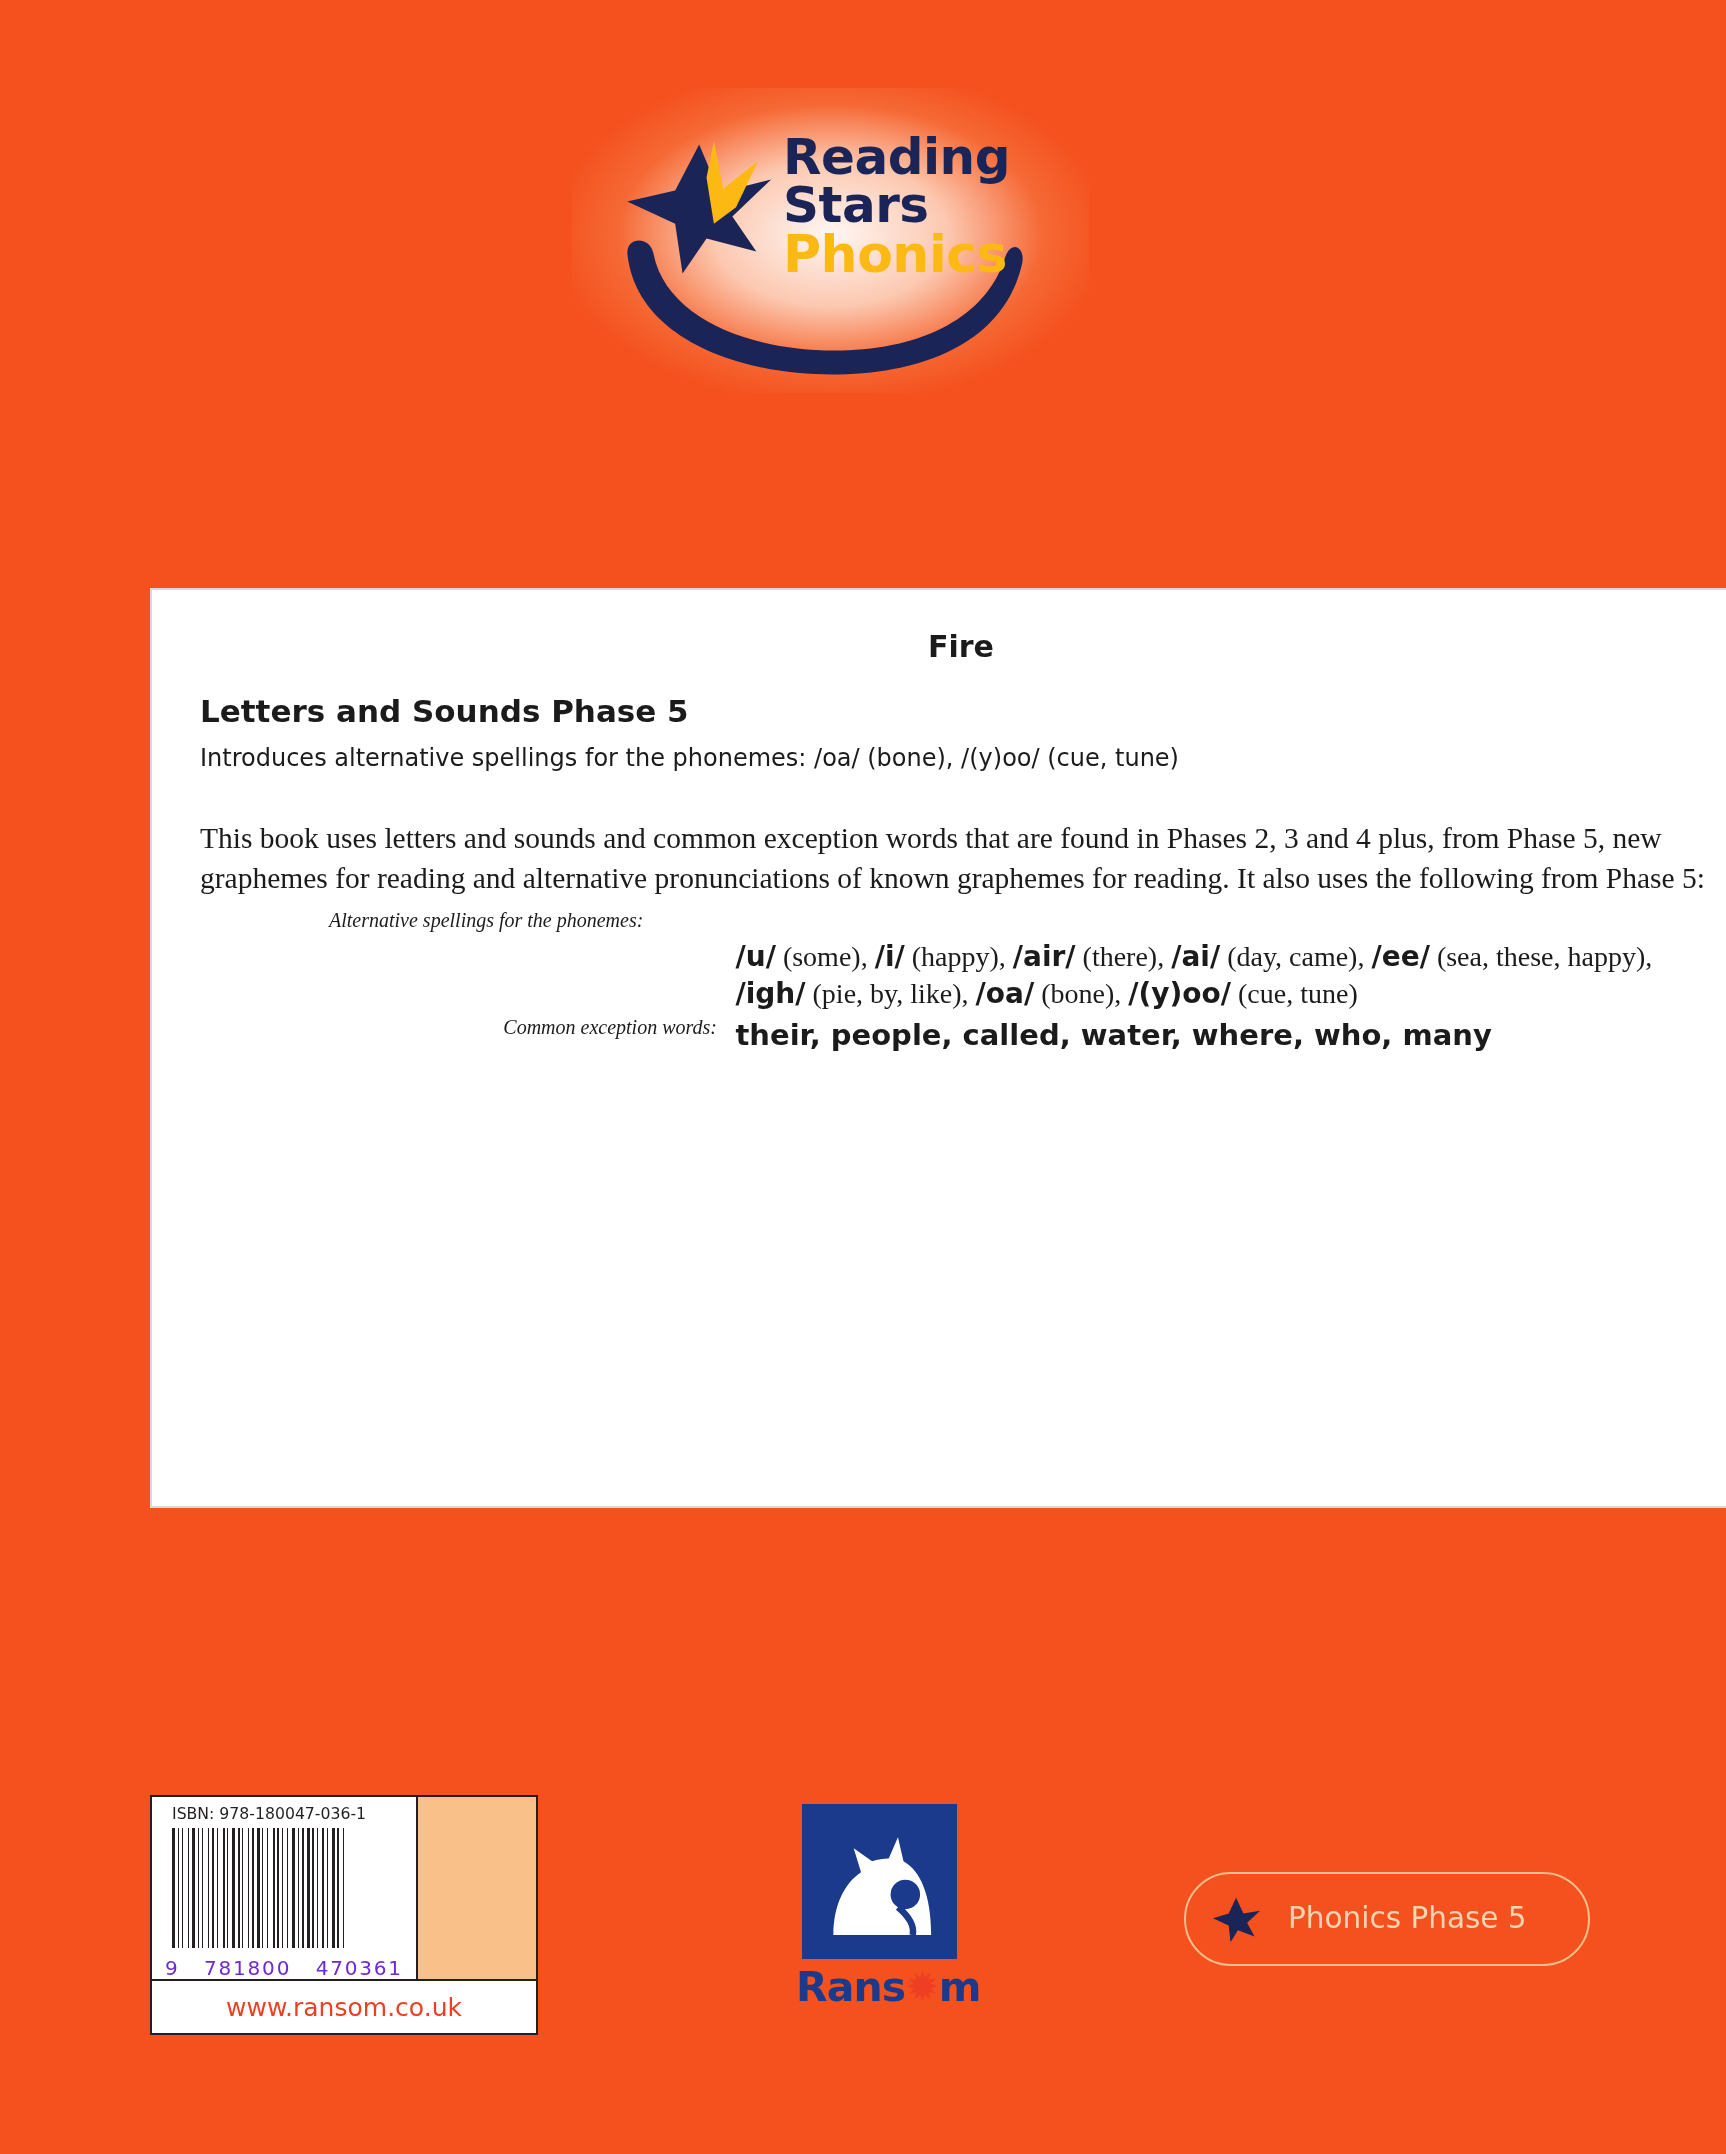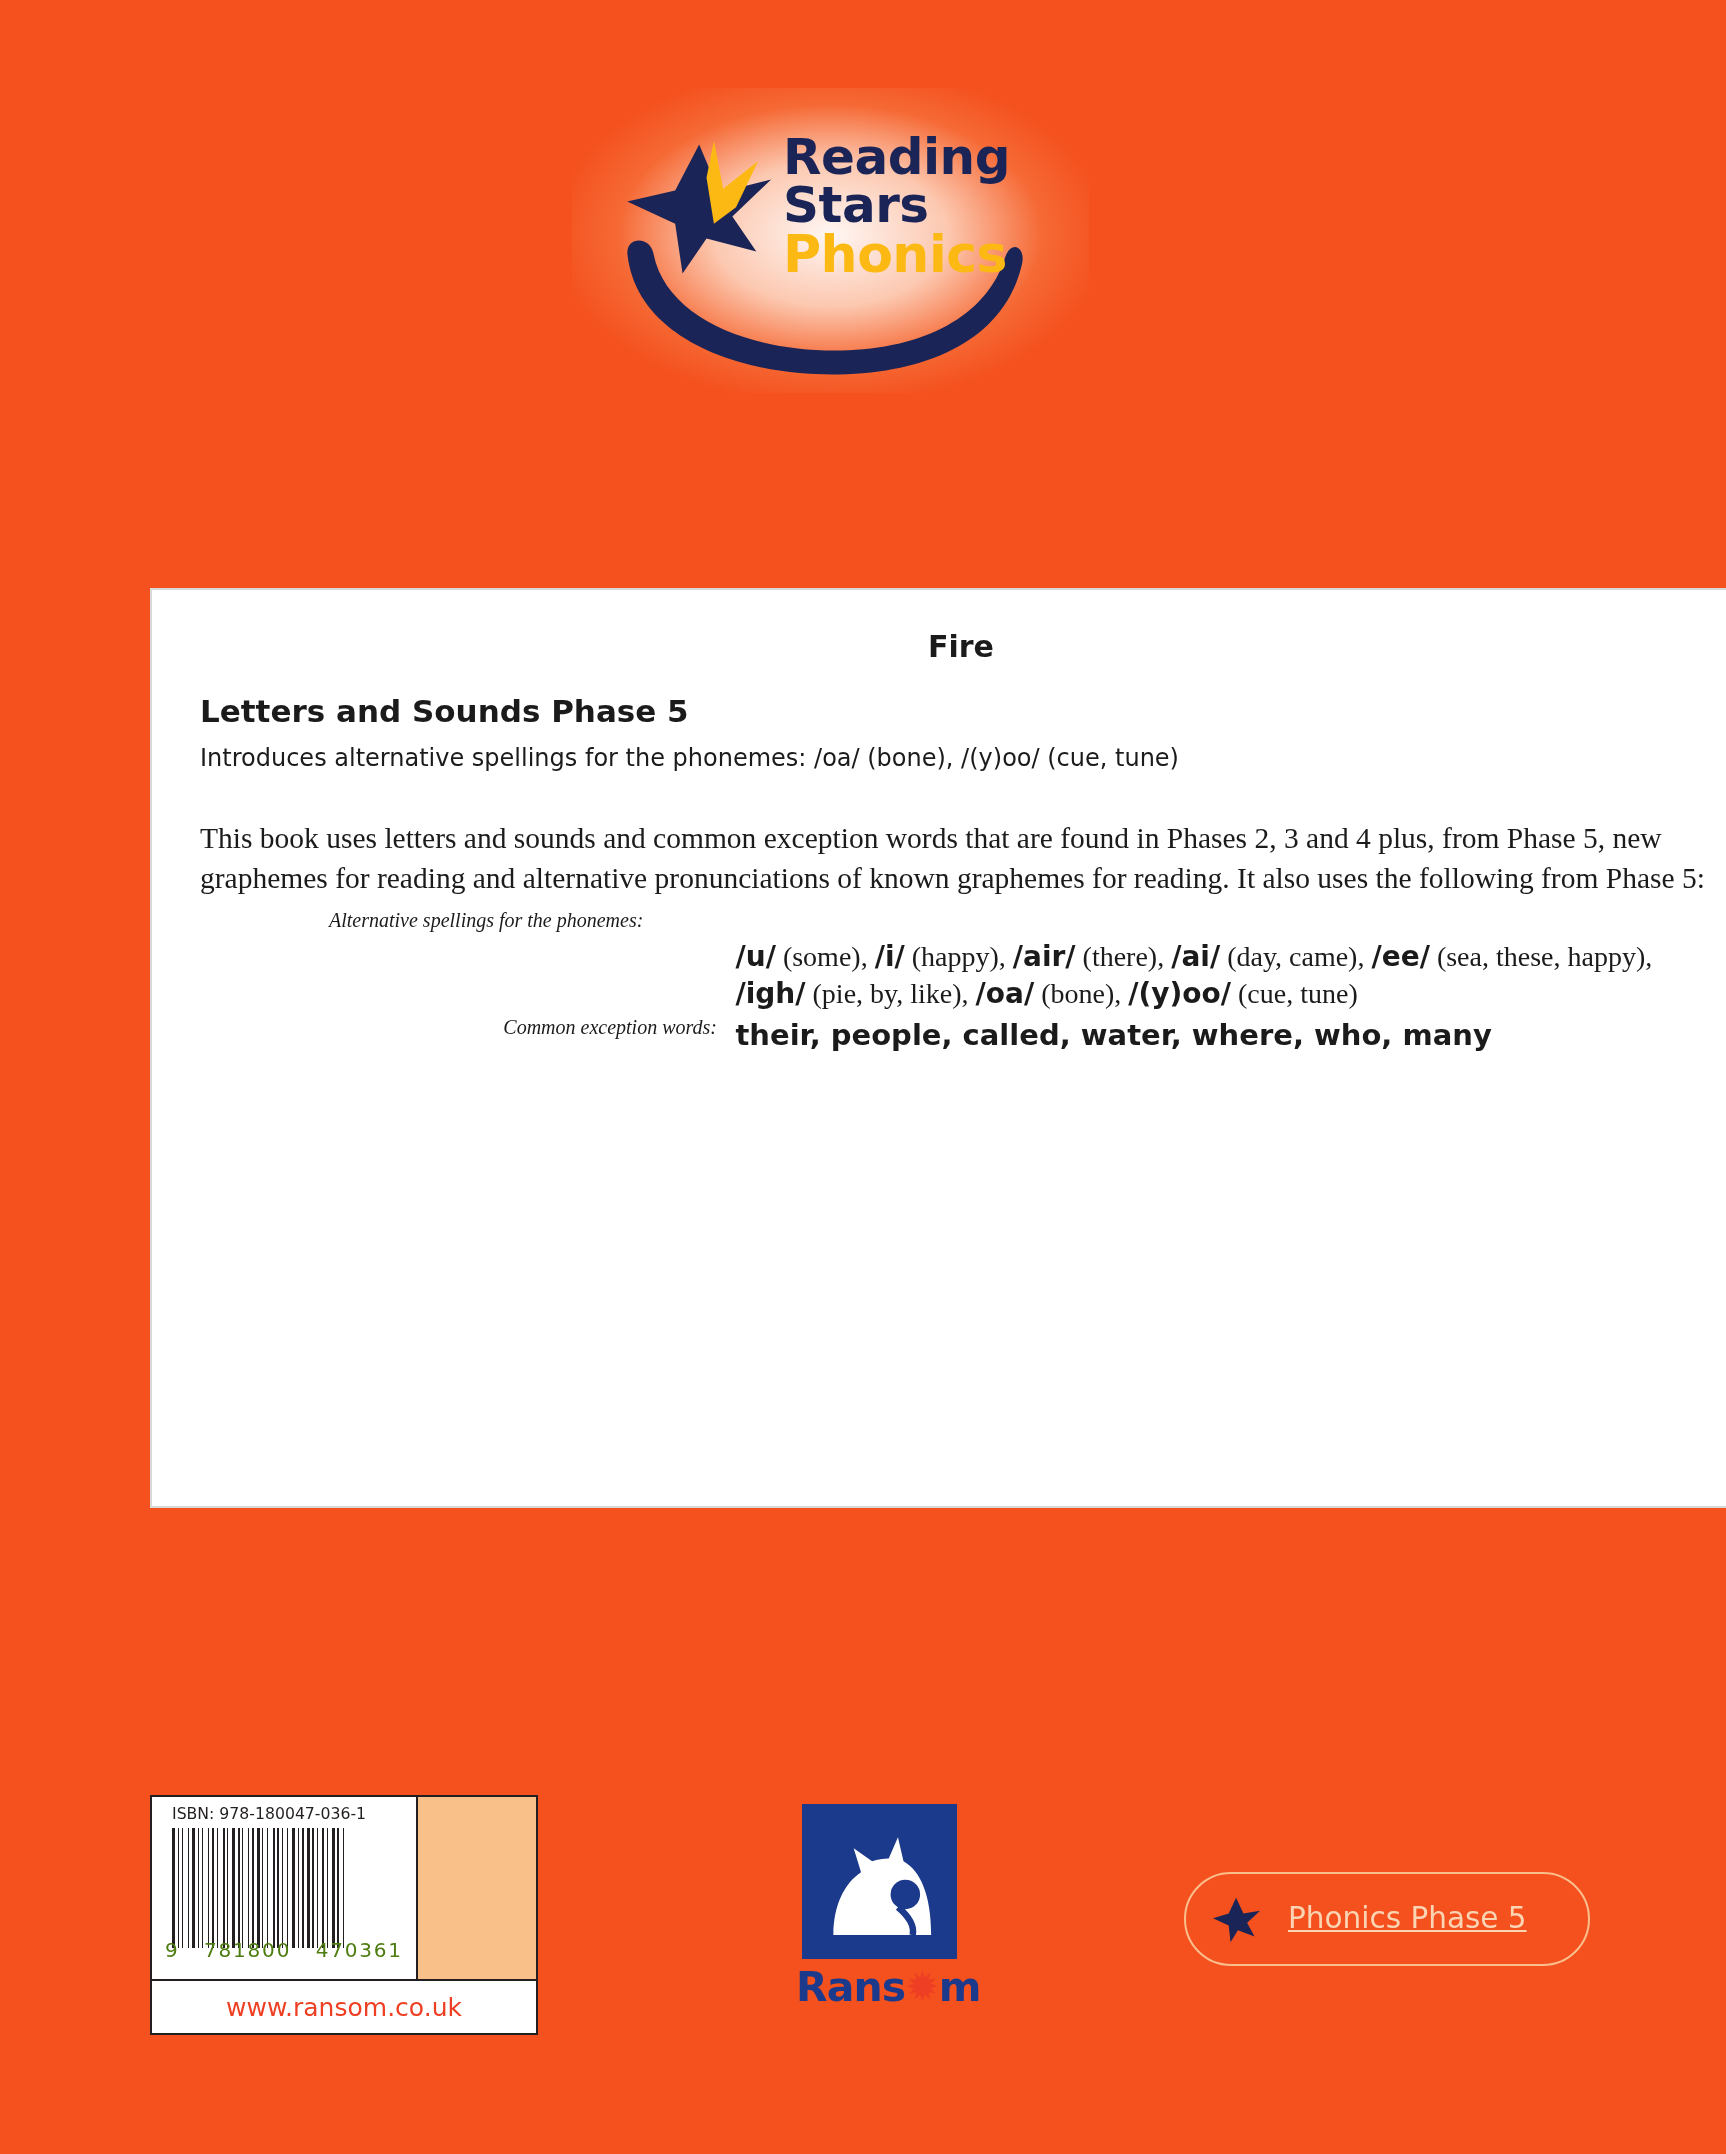--- a/index.html
+++ b/index.html
@@ -208,25 +208,25 @@
   .bars i {
     position: absolute;
     top: 0;
     bottom: 0;
     background: #231f20;
     display: block;
   }
   .barcode-digits {
     position: absolute;
     left: 13px;
-    top: 141px;
+    top: 159px;
     width: 277px;
     font-family: "DejaVu Sans", sans-serif;
     font-size: 20px;
-    color: #4d7c0f;
+    color: #6d28d9;
     letter-spacing: 1.8px;
   }
   .barcode-url {
     position: absolute;
     left: 0;
     right: 0;
     top: 182px;
     height: 53px;
     border-top: 2.8px solid #231f20;
     text-align: center;
@@ -278,21 +278,20 @@
   }
   .pill-text {
     position: absolute;
     left: 102px;
     top: 0;
     height: 89px;
     line-height: 89px;
     font-family: "DejaVu Sans", sans-serif;
     font-size: 29.5px;
     color: #fbd4b3;
-    text-decoration: underline;
   }
 </style>
 </head>
 <body>
 
 <div class="logo-area">
   <div class="logo-glow"></div>
   <div class="logo-inner">
     <svg class="logo-swoosh" width="461" height="185" viewBox="0 0 500 200">
       <path d="M20,60 C30,150 140,192 250,190 C350,188 430,150 448,70 C452,52 437,44 430,62 C410,128 340,162 252,164 C160,166 62,132 48,58 C44,40 18,40 20,60 Z" fill="#1b2456"></path>

